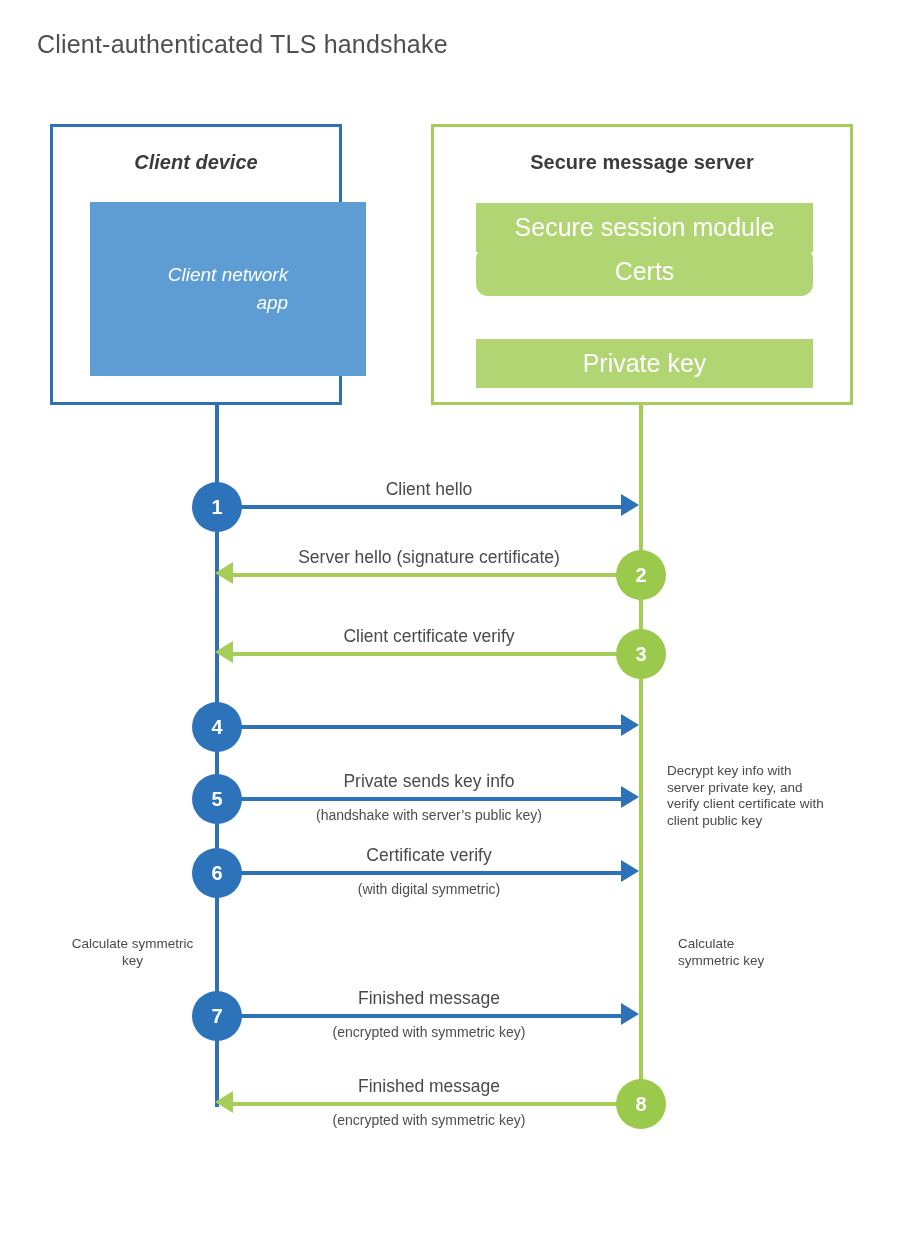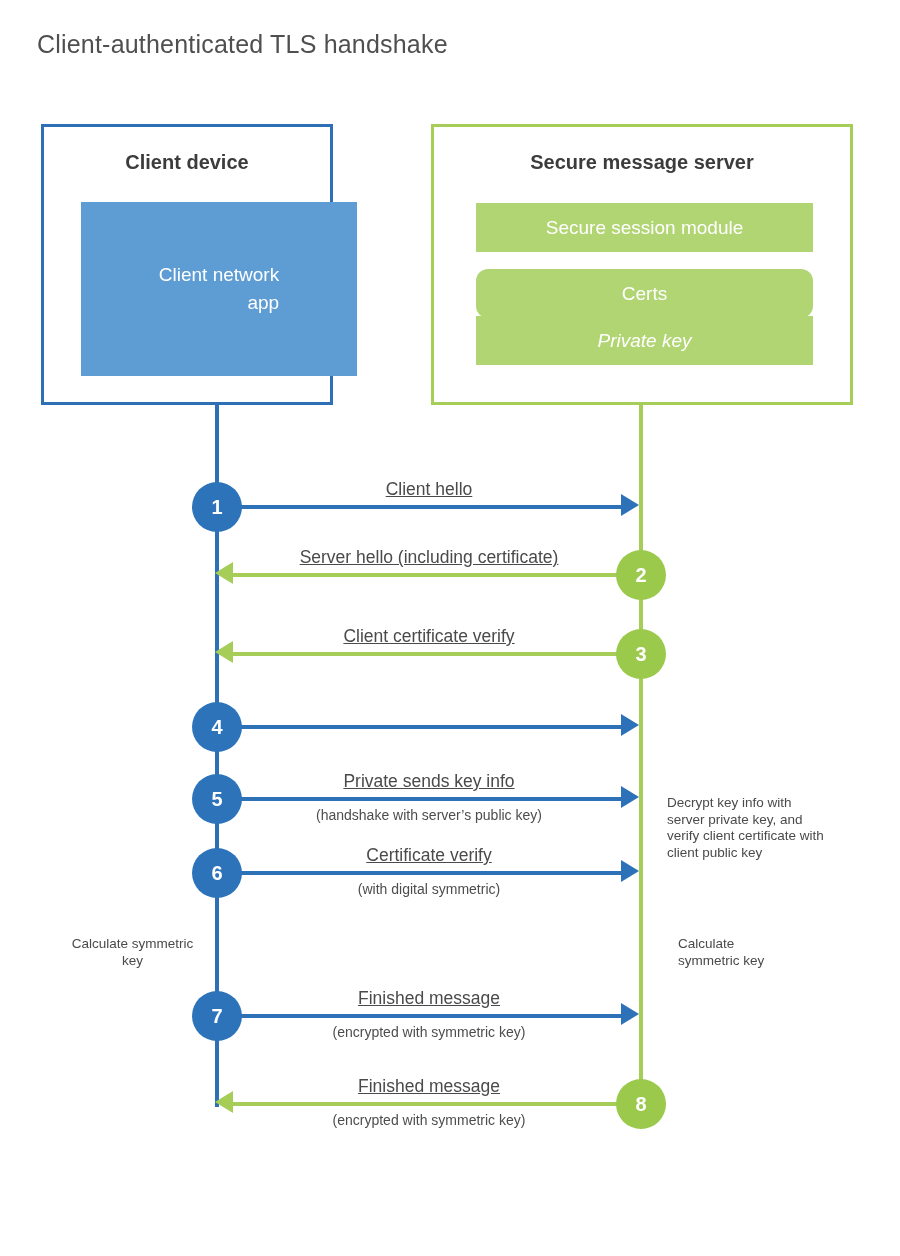--- a/index.html
+++ b/index.html
@@ -6,37 +6,37 @@
   .canvas{
     position:relative;width:900px;height:1256px;background:#ffffff;overflow:hidden;
     font-family:"Liberation Sans","DejaVu Sans",sans-serif;
   }
   .page-title{
     position:absolute;left:37px;top:30px;margin:0;
     font-size:25px;font-weight:400;color:#4f4f4f;letter-spacing:.2px;
   }
   
   .actor-box{position:absolute;top:124px;height:281px;background:#fff;box-sizing:border-box;}
-  .actor-box.client{left:41px;width:292px;border:3px solid #2d70b6;}
+  .actor-box.client{left:50px;width:292px;border:3px solid #2d70b6;font-style:italic;}
   .actor-box.server{left:431px;width:422px;border:3px solid #a5cd58;}
   .actor-title{
     position:absolute;left:0;top:24px;width:100%;text-align:center;
     font-size:20px;font-weight:700;color:#3c3c3c;
   }
   .client-app{
     position:absolute;left:37px;top:75px;width:276px;height:174px;background:#5e9cd4;
     display:flex;align-items:center;justify-content:center;text-align:right;
     color:#ffffff;font-size:19px;line-height:1.45;white-space:pre-line;
   }
   .server-bar{
     position:absolute;left:42px;width:337px;height:49px;background:#b1d573;
     display:flex;align-items:center;justify-content:center;
-    color:#ffffff;font-size:19px;
+    color:#ffffff;font-size:25px;
   }
-  .server-bar.b0{top:76px;} .server-bar.b1{top:142px;border-radius:12px;} .server-bar.b2{top:189px;font-style:italic;}
+  .server-bar.b0{top:76px;} .server-bar.b1{top:120px;border-radius:12px;} .server-bar.b2{top:212px;}
   
   .vline{position:absolute;width:4px;}
   .vline.client-line{left:215px;top:403px;height:704px;background:#2d70b6;}
   .vline.server-line{left:639px;top:403px;height:703px;background:#a5cd58;}
   
   .msg{position:absolute;left:0;width:900px;height:50px;}
   .msg .line{position:absolute;top:23px;height:4px;}
   .msg.from-client .line{left:217px;width:406px;background:#2d72b8;}
   .msg.from-server .line{left:233px;width:408px;background:#a5cd58;}
   .msg .head{position:absolute;top:12px;width:0;height:0;
@@ -45,29 +45,29 @@
   .msg.from-server .head{left:215px;border-right:18px solid #a5cd58;}
   .msg .circle{
     position:absolute;top:0;width:50px;height:50px;border-radius:50%;
     display:flex;align-items:center;justify-content:center;
     color:#fff;font-size:20px;font-weight:700;
   }
   .msg.from-client .circle{left:192px;background:#2c73ba;}
   .msg.from-server .circle{left:616px;background:#9bc94c;}
   .msg .label{
     position:absolute;left:167px;width:524px;top:-3px;text-align:center;
-    font-size:17.5px;color:#4a4a4a;text-decoration:underline;
+    font-size:17.5px;color:#4a4a4a;
   }
   .msg .sub{
     position:absolute;left:167px;width:524px;top:33px;text-align:center;
     font-size:14px;color:#4d4d4d;
   }
   
   .note{position:absolute;font-size:13.5px;line-height:16.5px;color:#4a4a4a;}
-  .note.decrypt{left:667px;top:763px;width:160px;text-align:left;margin-top:32px;}
+  .note.decrypt{left:667px;top:763px;width:160px;text-align:left;}
   .note.calc-left{left:70px;top:936px;width:125px;text-align:center;}
   .note.calc-right{left:678px;top:936px;width:120px;text-align:left;}
 </style>
 </head>
 <body>
 
 <div class="canvas">
 
   <h1 class="page-title">Client-authenticated TLS handshake</h1>
 
@@ -91,21 +91,21 @@
     <div class="line"></div>
     <div class="head"></div>
     <div class="circle">1</div>
     <div class="label">Client hello</div>
   </div>
 
   <div class="msg from-server" style="top:550px">
     <div class="line"></div>
     <div class="head"></div>
     <div class="circle">2</div>
-    <div class="label">Server hello (including certificate)</div>
+    <div class="label">Server hello (signature certificate)</div>
   </div>
 
   <div class="msg from-server" style="top:629px">
     <div class="line"></div>
     <div class="head"></div>
     <div class="circle">3</div>
     <div class="label">Client certificate verify</div>
   </div>
 
   <div class="msg from-client" style="top:702px">

